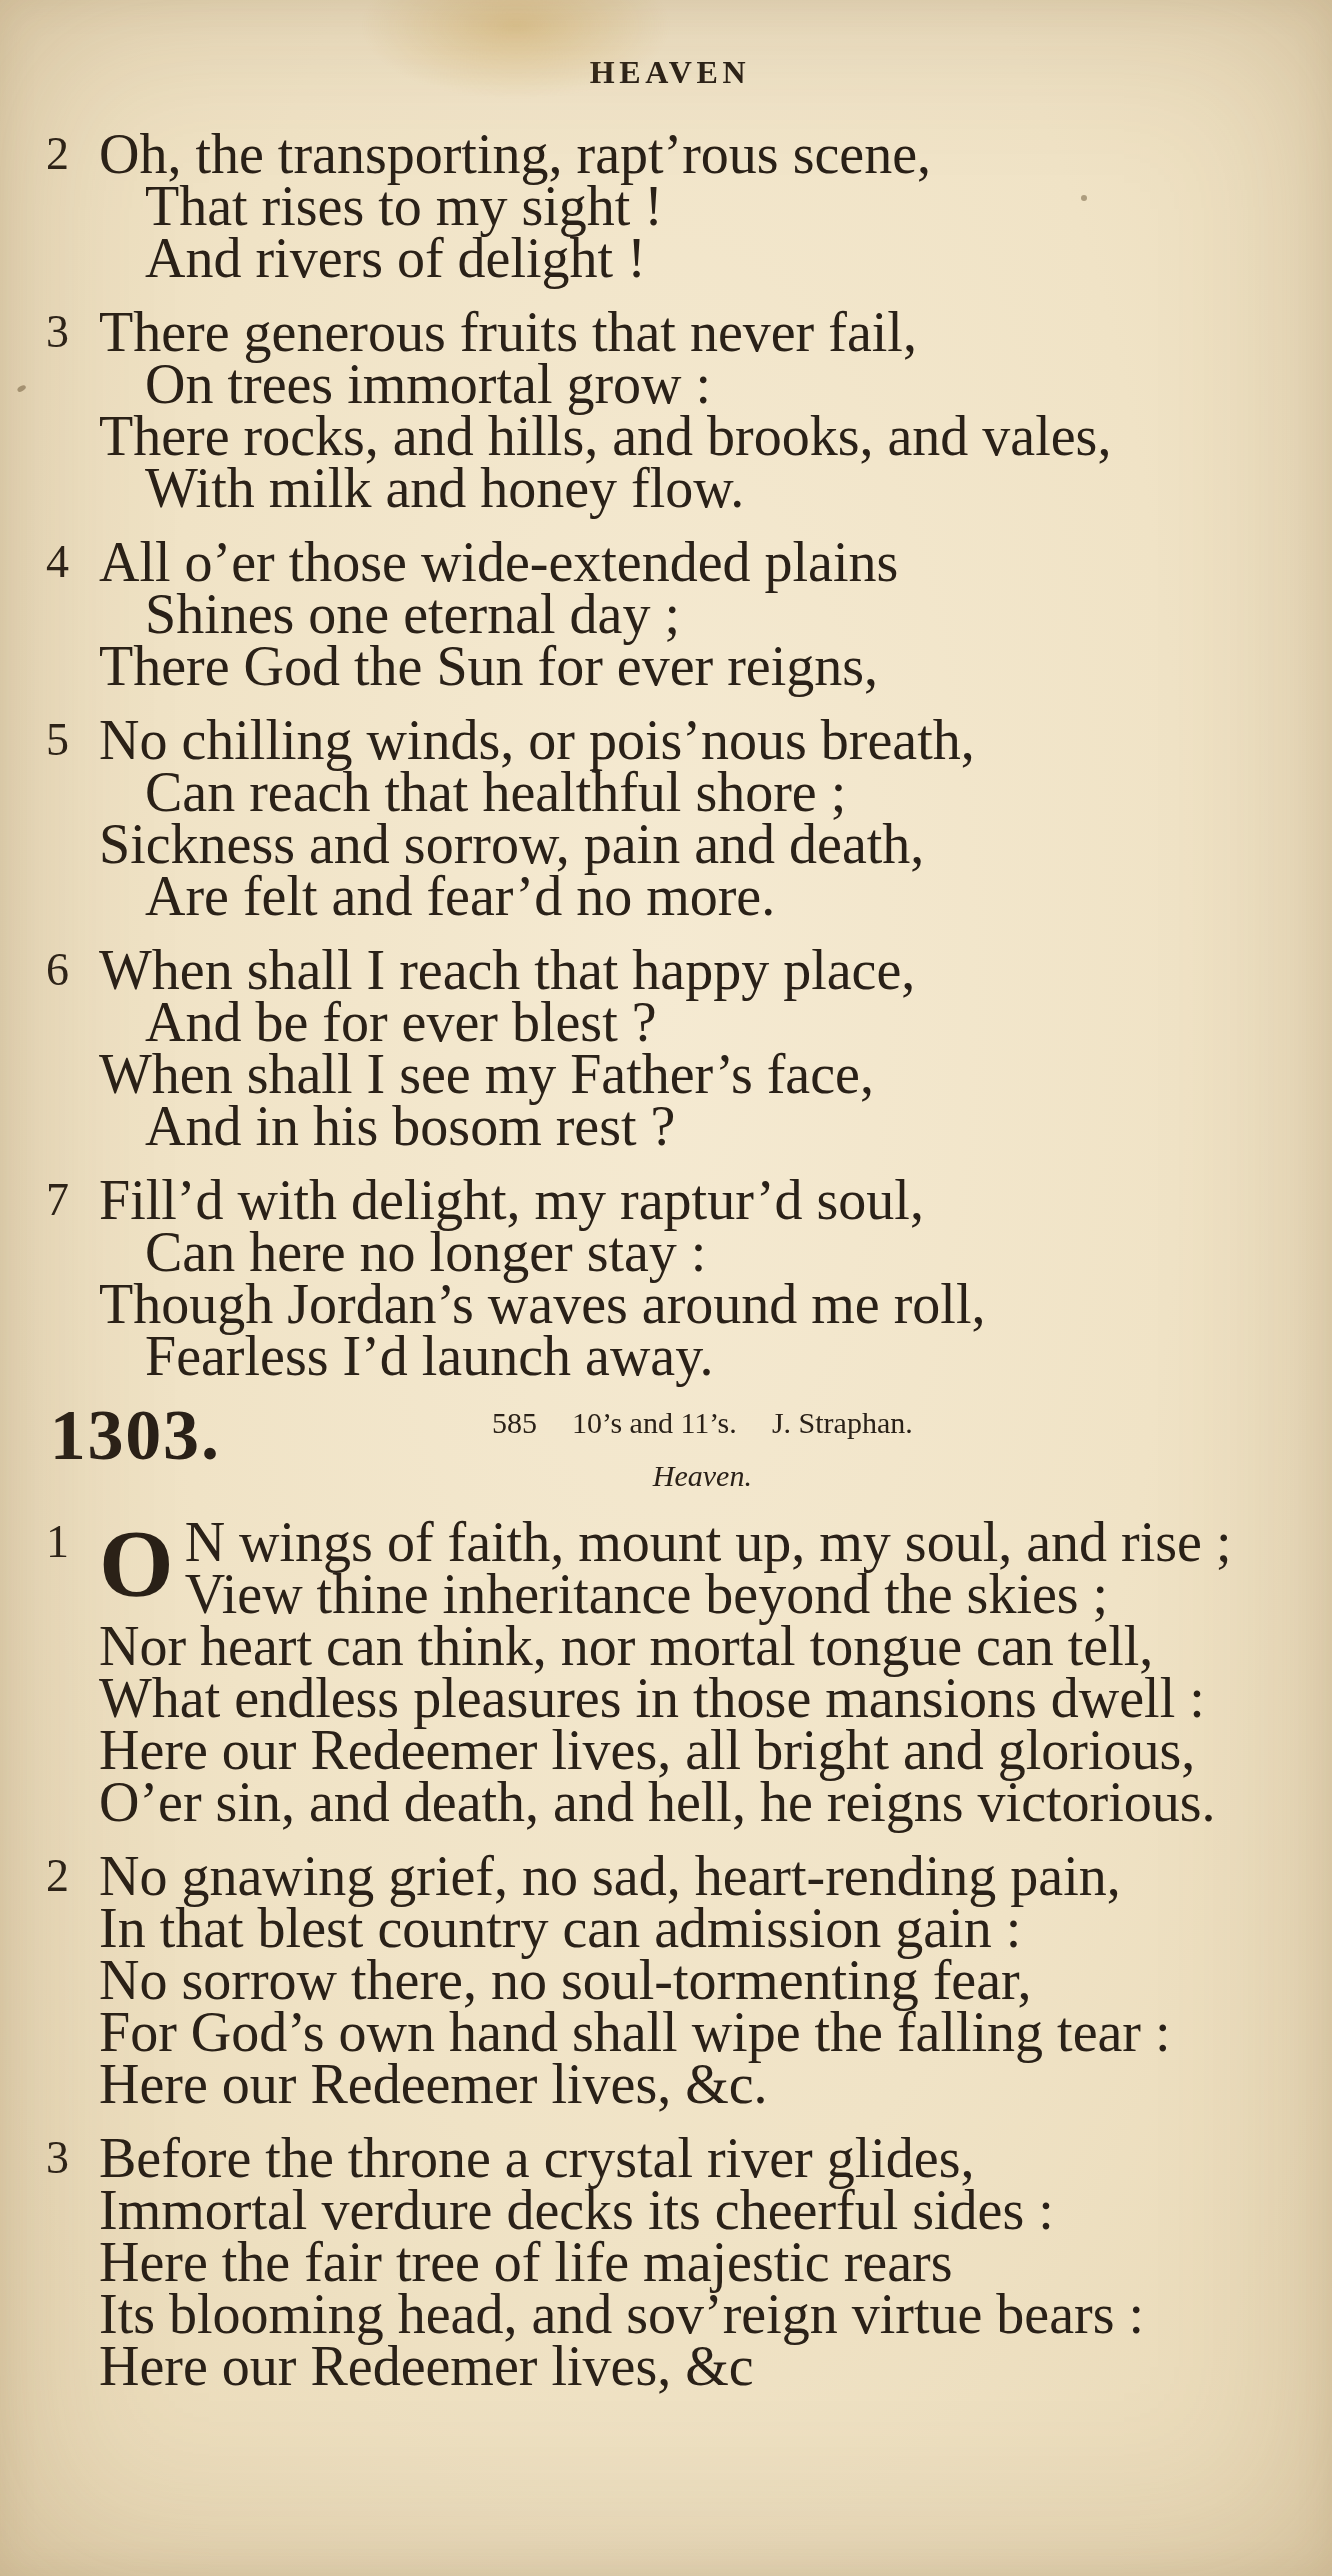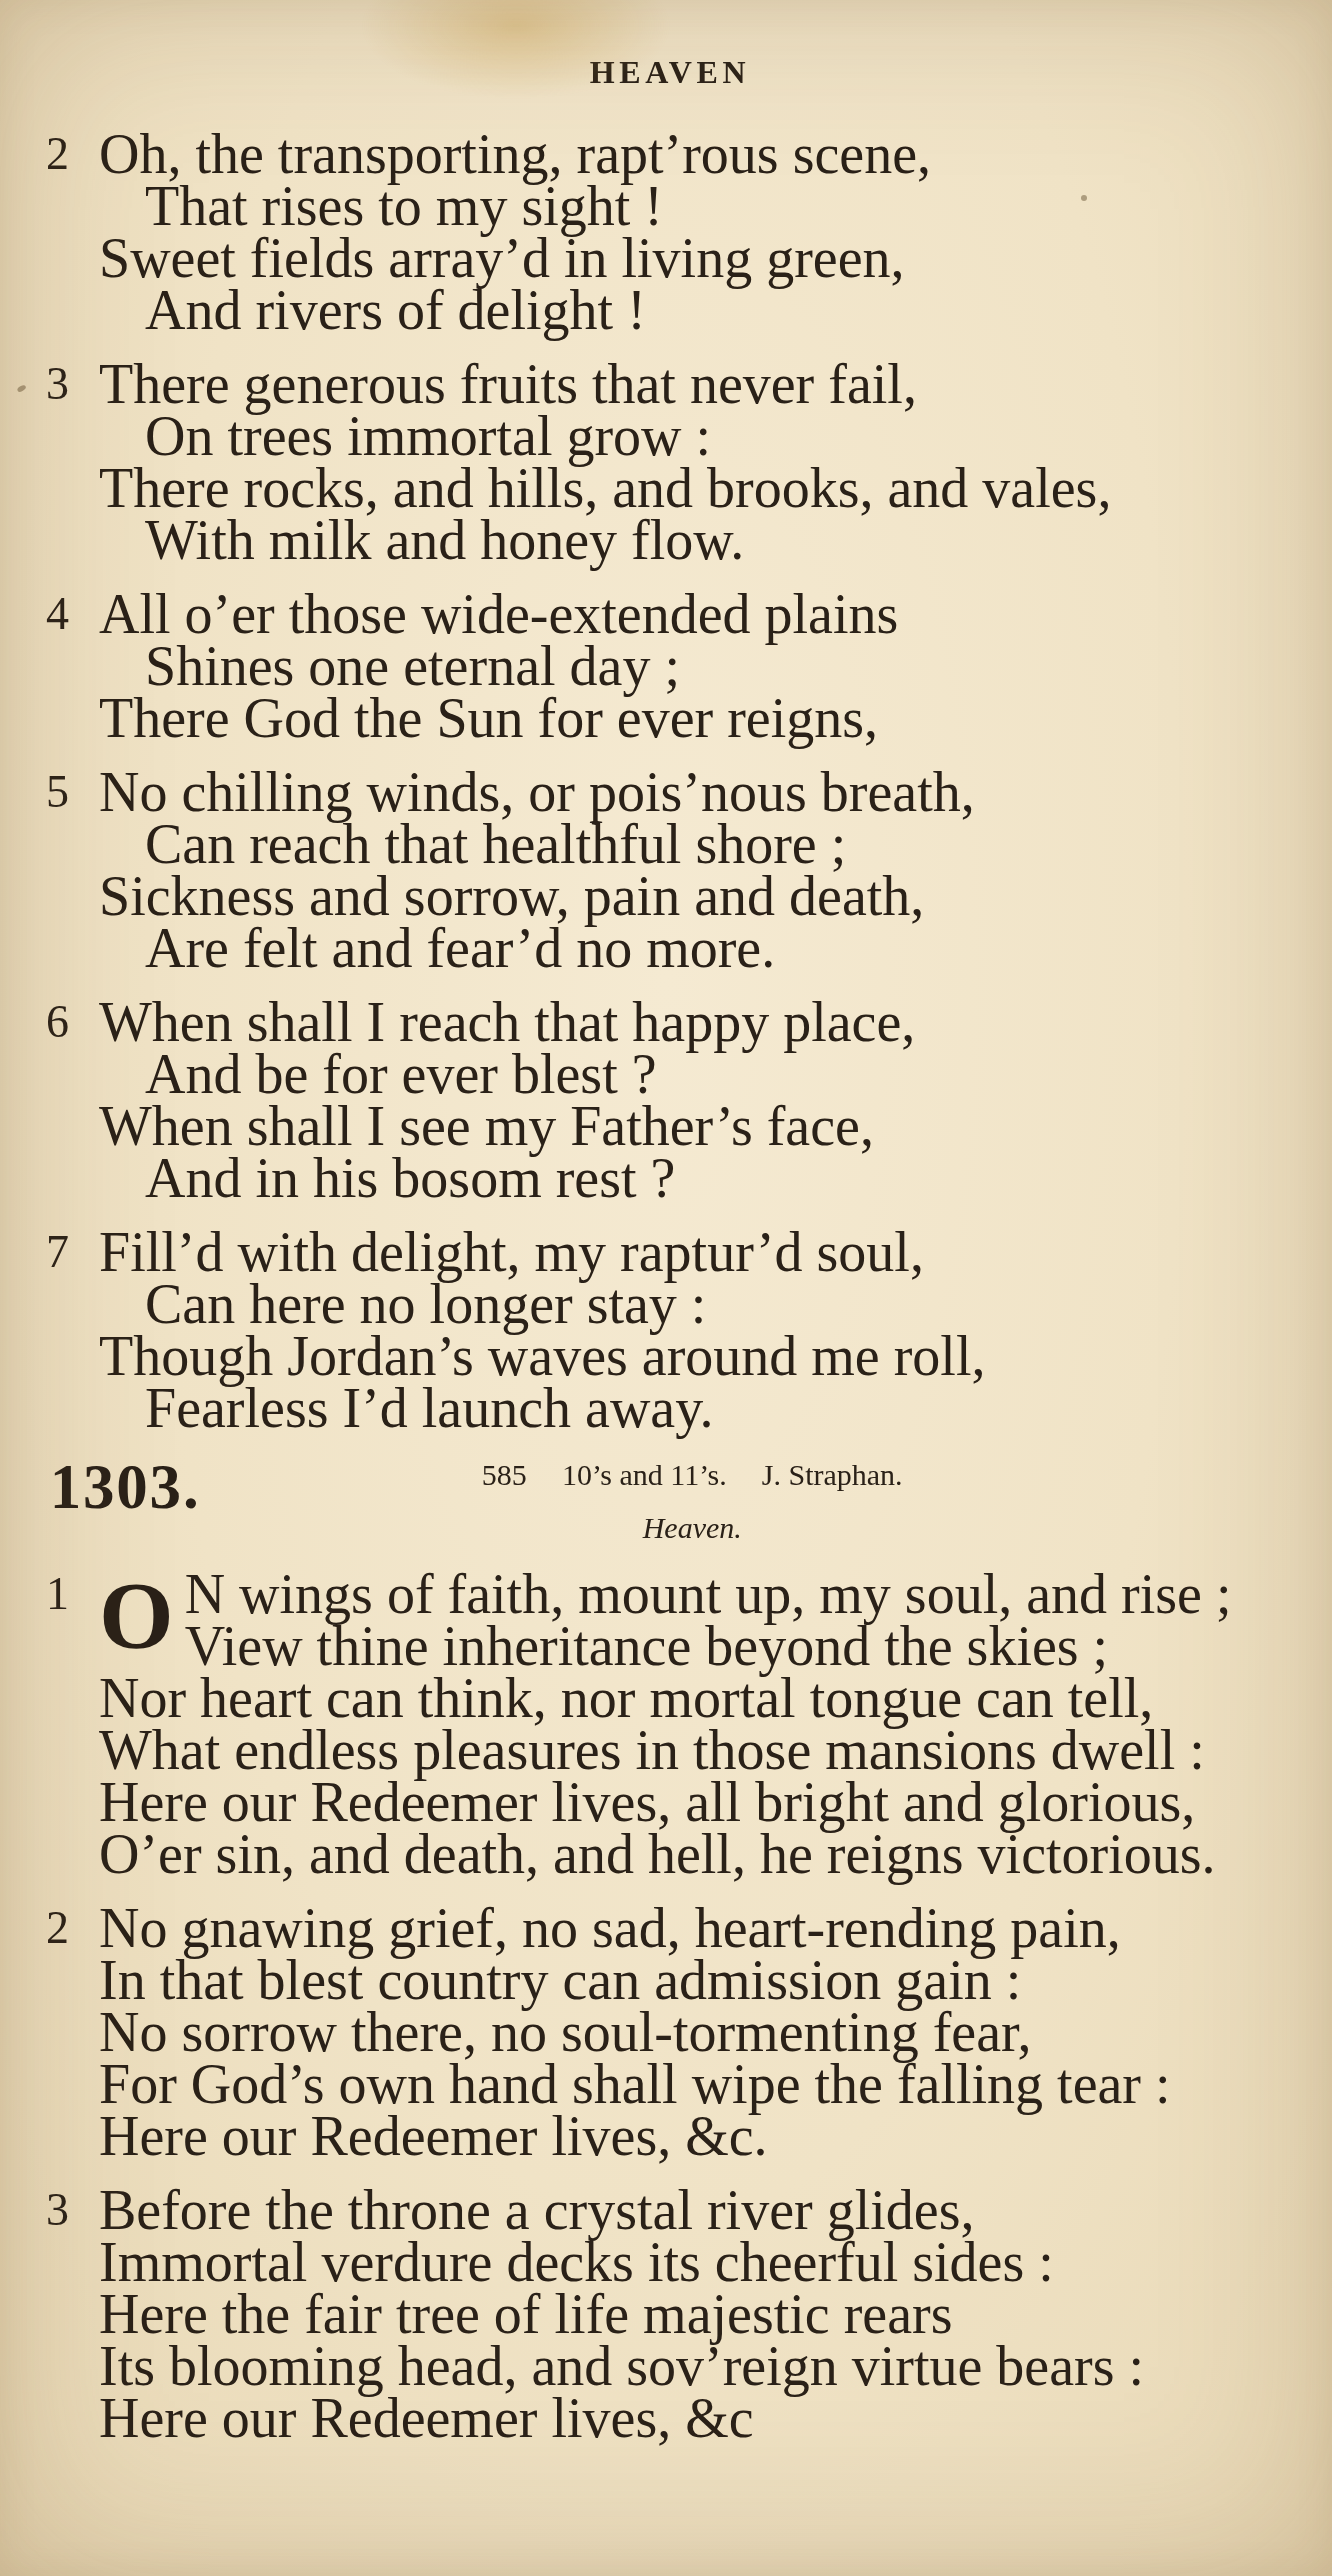--- a/index.html
+++ b/index.html
@@ -42,21 +42,21 @@
     margin:5.5px 0 37px 0;
   }
   .verse{display:flex;margin-bottom:22px}
   .vnum{flex:0 0 53px;width:53px;font-size:46px;line-height:52px}
   .vlines{flex:1;min-width:0}
   .line{font-size:56px;line-height:52px;white-space:nowrap}
   .ind{padding-left:46px}
   .hymn-heading{display:flex;align-items:flex-start;margin:5.5px 0 22px 0}
   .hymn-number{
     flex:0 0 auto;margin-left:3.7px;
-    font-size:63px;font-weight:bold;line-height:62px;letter-spacing:1.8px;
+    font-size:72px;font-weight:bold;line-height:62px;letter-spacing:1.8px;
   }
   .hymn-meta{flex:1;text-align:center;padding-right:110px}
   .meta-line{font-size:30px;font-weight:normal;line-height:37px}
   .meta-line .meta-part{margin:0 13.8px}
   .tune-line{font-size:30px;font-style:italic;line-height:37px;margin-top:16px}
   .dropcap{
     float:left;
     font-size:96px;line-height:90px;height:98px;
     font-weight:bold;
     margin:3.7px 11px 0 0;
@@ -70,21 +70,20 @@
   <div class="speck s1"></div>
   <div class="speck s2"></div>
 
   <div class="page-header">HEAVEN</div>
 
   <div class="verse">
     <span class="vnum">2</span>
     <div class="vlines">
       <div class="line">Oh, the transporting, rapt’rous scene,</div>
       <div class="line ind">That rises to my sight !</div>
-      <div class="line">Sweet fields array’d in living green,</div>
       <div class="line ind">And rivers of delight !</div>
     </div>
   </div>
 
   <div class="verse">
     <span class="vnum">3</span>
     <div class="vlines">
       <div class="line">There generous fruits that never fail,</div>
       <div class="line ind">On trees immortal grow :</div>
       <div class="line">There rocks, and hills, and brooks, and vales,</div>

